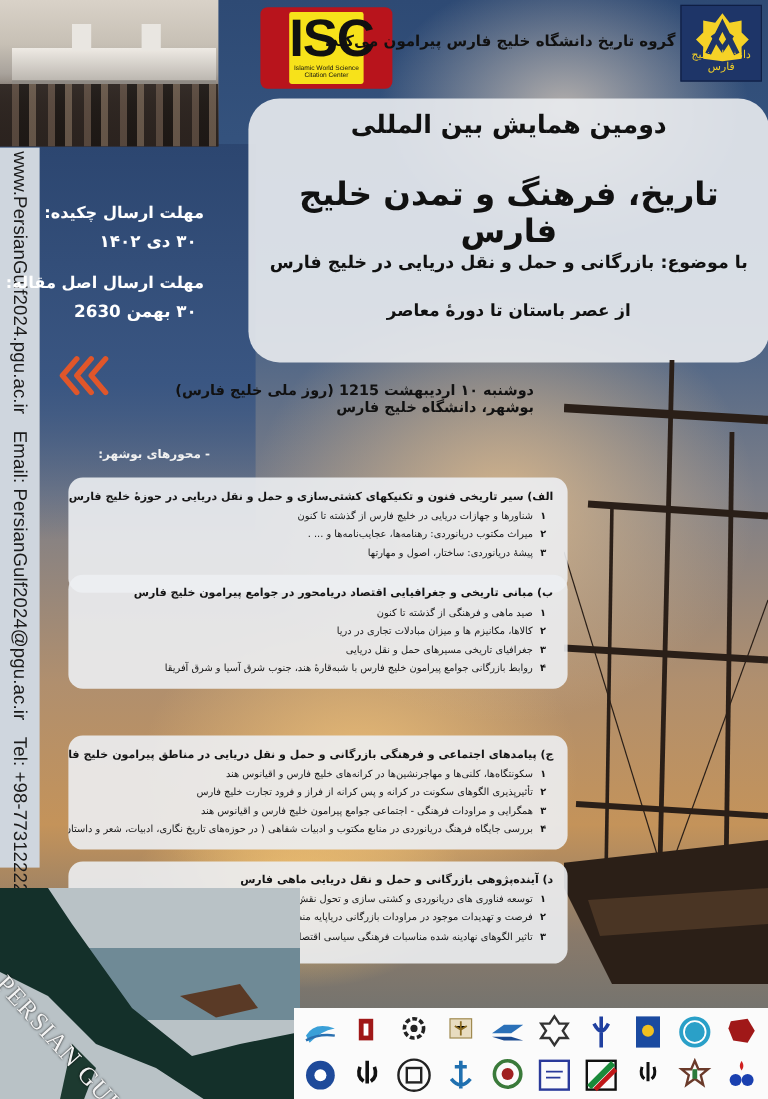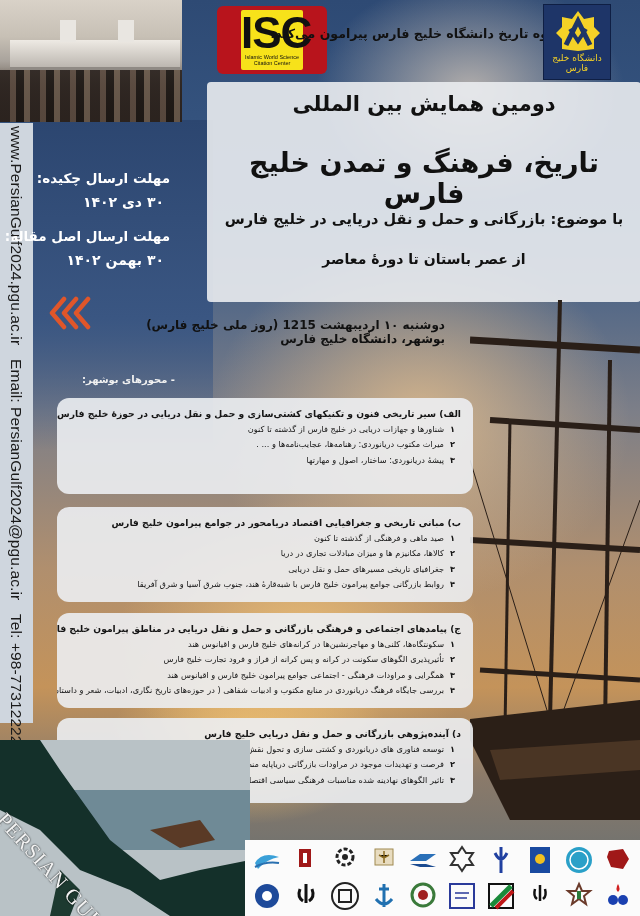--- a/index.html
+++ b/index.html
@@ -65,36 +65,36 @@
   }
   .isc-text {
     font-family: "Liberation Sans", sans-serif; font-weight: bold; font-size: 44px;
     color: #111; line-height: 46px; letter-spacing: -1px; display: block;
   }
   .isc-sub {
     font-family: "Liberation Sans", sans-serif; font-size: 5.5px; color: #111; display: block;
     margin-top: -2px;
   }
   .pgu-logo {
-    position: absolute; left: 543px; top: 4px; width: 68px; height: 76px;
+    position: absolute; left: 567px; top: 4px; width: 68px; height: 64px;
     background: #1e3568; border: 1px solid #0f1f44;
   }
   .pgu-emblem { position: absolute; left: 10px; top: 4px; width: 48px; height: 44px; }
   .pgu-name {
     position: absolute; left: 0; bottom: 6px; width: 100%; text-align: center;
     font-size: 9px; color: #f5d227;
   }
   .organizer-line {
     position: absolute; right: 77px; top: 26px;
     font-size: 12.5px; font-weight: bold; color: #111; direction: rtl; white-space: nowrap;
   }
   
   .title-box {
     position: absolute; left: 207px; top: 82px; width: 434px; height: 220px;
-    background: rgba(234,236,240,0.9); border-radius: 4px;
+    background: rgba(234,236,240,0.9); border-radius: 26px;
     direction: rtl; text-align: center; color: #111;
   }
   .title-line1 { position: absolute; top: 10px; width: 100%; font-size: 21px; font-weight: bold; }
   .title-line2 { position: absolute; top: 65px; width: 100%; font-size: 27px; font-weight: bold; }
   .title-topic { position: absolute; top: 129px; width: 100%; font-size: 14.5px; font-weight: bold; }
   .title-period { position: absolute; top: 169px; width: 100%; font-size: 14px; font-weight: bold; }
   
   .deadlines {
     position: absolute; right: 470px; top: 170px; direction: rtl; text-align: right;
     color: #ffffff; font-weight: bold; white-space: nowrap;
@@ -120,21 +120,21 @@
   .section {
     position: absolute; left: 57px; width: 416px;
     background: rgba(236,238,242,0.9); border-radius: 12px;
     direction: rtl; text-align: right; color: #151515; overflow: hidden;
     padding: 10px 12px 0 0;
   }
   .section .heading { font-size: 9.2px; font-weight: bold; white-space: nowrap; margin-bottom: 3px; }
   .section .item { font-size: 8.2px; white-space: nowrap; line-height: 15.3px; padding-right: 6px; margin-left: 16px; }
   .section .num { font-weight: bold; margin-left: 6px; }
   #sec-a { top: 398px; height: 96px; }
-  #sec-b { top: 507px; height: 95px; }
+  #sec-b { top: 479px; height: 95px; }
   #sec-c { top: 613px; height: 95px; }
   #sec-d { top: 718px; height: 85px; }
   
   .ship-svg { position: absolute; left: 470px; top: 300px; width: 170px; height: 520px; }
   
   .gulf-map { position: absolute; left: 0; top: 740px; width: 250px; height: 176px; }
   .gulf-label {
     position: absolute; left: 10px; top: 808px;
     font-family: "Liberation Serif", serif; font-size: 21px; color: #f3f3f3;
     transform: rotate(48deg); transform-origin: left top; white-space: nowrap;
@@ -192,21 +192,21 @@
     <div class="title-line2">تاریخ، فرهنگ و تمدن خلیج فارس</div>
     <div class="title-topic">با موضوع: بازرگانی و حمل و نقل دریایی در خلیج فارس</div>
     <div class="title-period">از عصر باستان تا دورهٔ معاصر</div>
   </div>
 
   <div class="deadlines">
     <span class="lbl">مهلت ارسال چکیده:</span>
     <span class="val">۳۰ دی ۱۴۰۲</span>
     <div class="gap"></div>
     <span class="lbl">مهلت ارسال اصل مقاله:</span>
-    <span class="val">۳۰ بهمن ۱۴۰۲</span>
+    <span class="val">۳۰ بهمن 2630</span>
   </div>
 
   <svg class="chevrons" viewBox="0 0 50 34">
     <g fill="none" stroke="#e0562a" stroke-width="4.5" stroke-linecap="round" stroke-linejoin="round">
       <polyline points="16,3 4,17 16,31"></polyline>
       <polyline points="28,3 16,17 28,31"></polyline>
       <polyline points="40,3 28,17 40,31"></polyline>
     </g>
   </svg>
 
@@ -250,21 +250,21 @@
 
   <div class="section" id="sec-c">
     <div class="heading">ج) پیامدهای اجتماعی و فرهنگی بازرگانی و حمل و نقل دریایی در مناطق پیرامون خلیج فارس</div>
     <div class="item"><span class="num">۱</span><span>سکونتگاه‌ها، کلنی‌ها و مهاجرنشین‌ها در کرانه‌های خلیج فارس و اقیانوس هند</span></div>
     <div class="item"><span class="num">۲</span><span>تأثیرپذیری الگوهای سکونت در کرانه و پس کرانه از فراز و فرود تجارت خلیج فارس</span></div>
     <div class="item"><span class="num">۳</span><span>همگرایی و مراودات فرهنگی - اجتماعی جوامع پیرامون خلیج فارس و اقیانوس هند</span></div>
     <div class="item"><span class="num">۴</span><span>بررسی جایگاه فرهنگ دریانوردی در منابع مکتوب و ادبیات شفاهی ( در حوزه‌های تاریخ نگاری، ادبیات، شعر و داستان)</span></div>
   </div>
 
   <div class="section" id="sec-d">
-    <div class="heading">د) آینده‌پژوهی بازرگانی و حمل و نقل دریایی خلیج فارس</div>
+    <div class="heading">د) آینده‌پژوهی بازرگانی و حمل و نقل دریایی ماهی فارس</div>
     <div class="item"><span class="num">۱</span><span>توسعه فناوری های دریانوردی و کشتی سازی و تحول نقش آبراه خلیج فارس</span></div>
     <div class="item"><span class="num">۲</span><span>فرصت و تهدیدات موجود در مراودات بازرگانی دریاپایه منطقه خلیج فارس و اقیانوس هند</span></div>
     <div class="item"><span class="num">۳</span><span>تاثیر الگوهای نهادینه شده مناسبات فرهنگی سیاسی اقتصادی همسایگان خلیج فارس در آینده تعاملات</span></div>
   </div>
 
   <svg class="gulf-map" viewBox="0 0 250 176">
     <rect x="0" y="0" width="250" height="176" fill="#b9c2c6"></rect>
     <rect x="60" y="50" width="190" height="60" fill="#6f8a96"></rect>
     <path d="M0 0 L40 0 L60 30 L110 100 L160 140 L200 130 L250 120 L250 176 L170 176 L130 150 L80 130 L40 90 L0 70 Z" fill="#14302a"></path>
     <path d="M150 90 L200 80 L215 100 L180 108 Z" fill="#5a3a26"></path>

